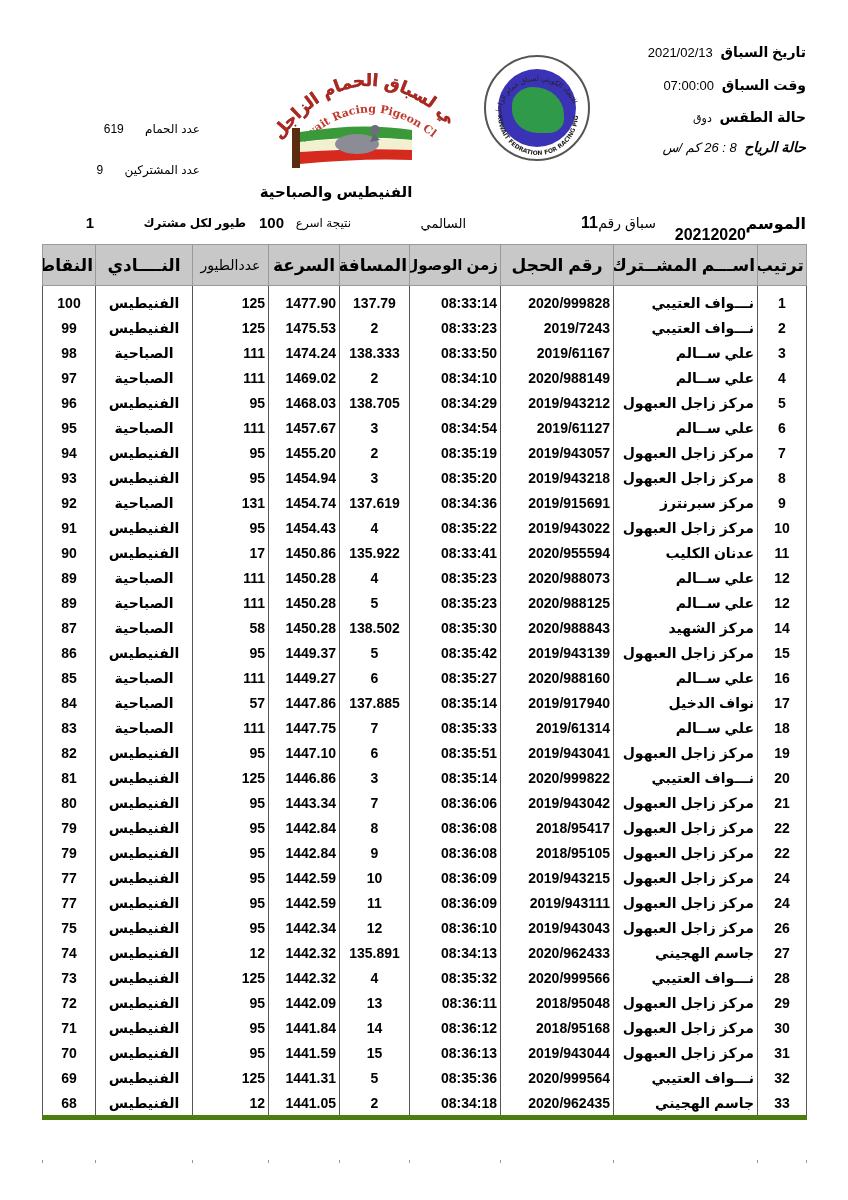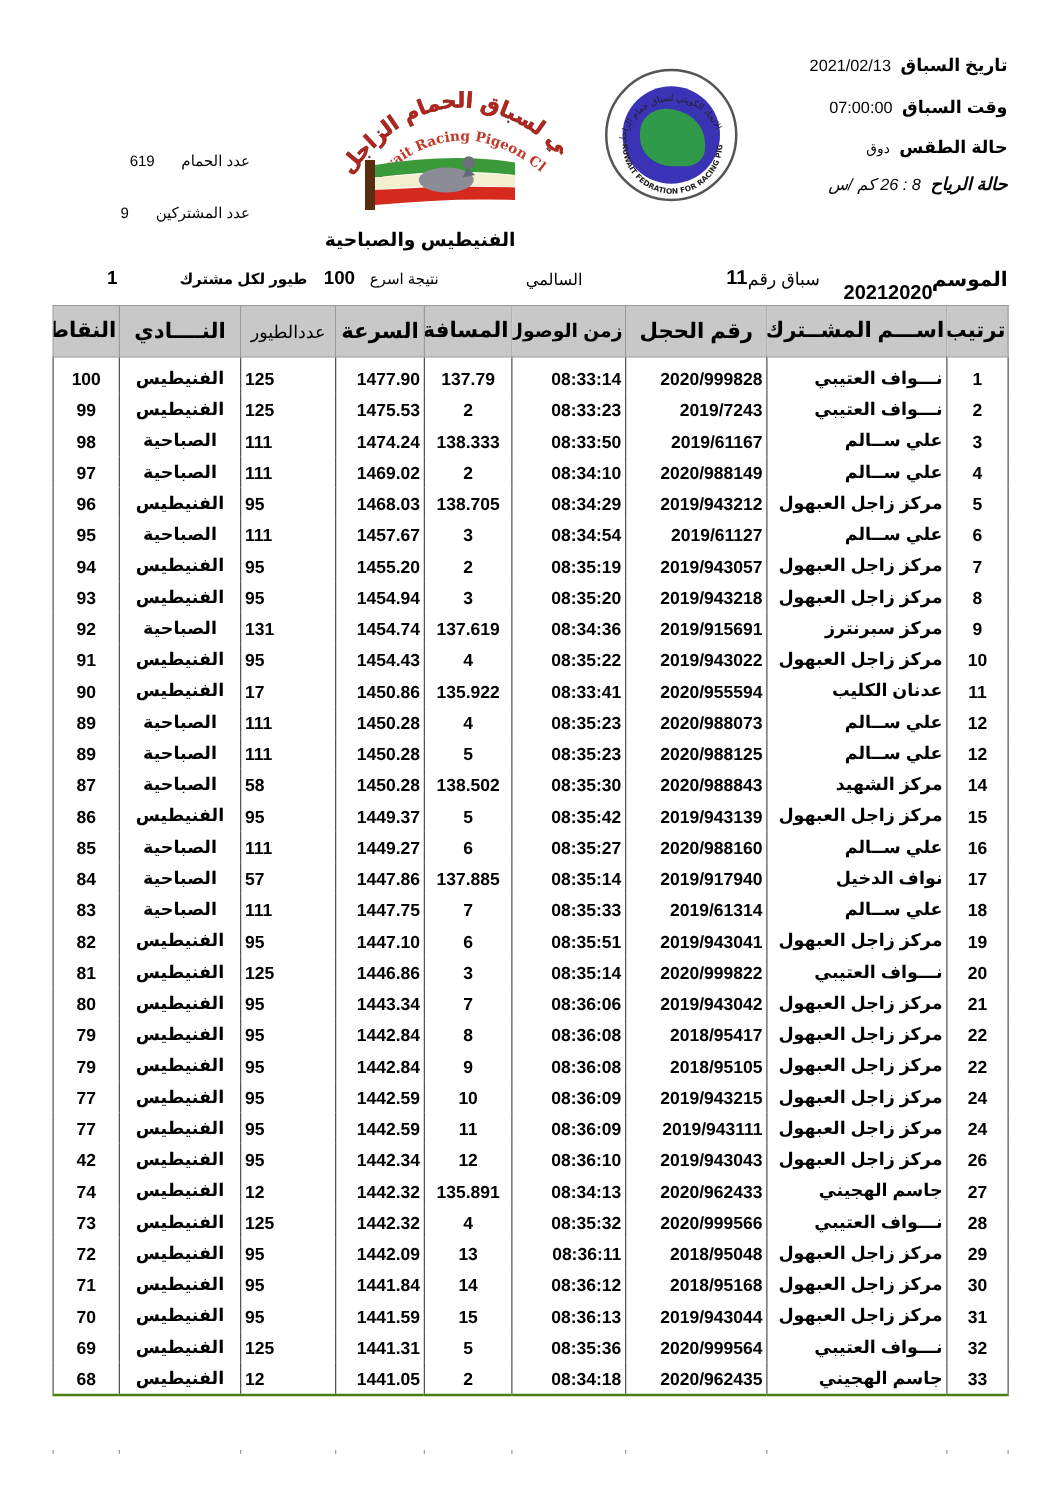--- a/index.html
+++ b/index.html
@@ -10,28 +10,28 @@
   .info-line .small { font-size:11px; }
   .left-info { position:absolute; direction:rtl; font-size:12px; white-space:nowrap; }
   .left-info .val { margin-right:18px; }
   .title { position:absolute; left:0; width:672px; top:183px; text-align:center; font-weight:bold; font-size:15px; direction:rtl; }
   .meta-row { position:absolute; top:214px; left:42px; width:764px; height:24px; direction:rtl; font-weight:bold; }
   .meta-row span { position:absolute; top:0; white-space:nowrap; }
   table.results { position:absolute; left:42px; top:244px; width:764px; border-collapse:collapse; direction:rtl; table-layout:fixed; }
   table.results th { background:#c8c8c8; height:40px; font-size:17px; font-weight:bold; border:1px solid #9a9a9a; padding:0 2px; white-space:nowrap; overflow:hidden; }
   table.results td { height:25px; font-size:14px; font-weight:bold; border-left:1px solid #555; border-right:1px solid #555; padding:0 3px; white-space:nowrap; overflow:hidden; }
   table.results tr.first td { padding-top:4px; }
-  table.results tbody tr:last-child td { border-bottom:2px solid #4d7c0f; }
+  table.results tbody tr:last-child td { border-bottom:5px solid #4d7c0f; }
   td.c-rank { text-align:center; font-size:15px; }
   td.c-name { text-align:right; font-size:12px; }
   td.c-ring { text-align:right; }
   td.c-time { text-align:right; }
   td.c-dist { text-align:center; font-size:13px; }
   td.c-speed { text-align:right; }
-  td.c-birds { text-align:left; font-size:15px; }
+  td.c-birds { text-align:right; font-size:15px; }
   td.c-club { text-align:center; font-size:12px; }
   td.c-points { text-align:center; }
   .ticks { position:absolute; top:1160px; left:0; width:848px; height:4px; }
   .tick { position:absolute; width:1px; height:3px; background:#999; }
   
   .logo-fed { position:absolute; left:484px; top:55px; width:102px; height:102px; border-radius:50%; border:2px solid #555; background:#fff; }
   .logo-fed .inner { position:absolute; left:12px; top:12px; width:78px; height:78px; border-radius:50%; background:#3b33b5; overflow:hidden; }
   .logo-fed .land { position:absolute; left:14px; top:18px; width:52px; height:46px; background:#2f9a4a; border-radius:40% 60% 30% 50%; }
   .logo-club { position:absolute; left:262px; top:52px; width:200px; height:120px; }
 </style>
@@ -414,21 +414,21 @@
       </tr>
       <tr>
         <td class="c-rank">26</td>
         <td class="c-name">مركز زاجل العبهول</td>
         <td class="c-ring">2019/943043</td>
         <td class="c-time">08:36:10</td>
         <td class="c-dist">12</td>
         <td class="c-speed">1442.34</td>
         <td class="c-birds">95</td>
         <td class="c-club">الفنيطيس</td>
-        <td class="c-points">42</td>
+        <td class="c-points">75</td>
       </tr>
       <tr>
         <td class="c-rank">27</td>
         <td class="c-name">جاسم الهجيني</td>
         <td class="c-ring">2020/962433</td>
         <td class="c-time">08:34:13</td>
         <td class="c-dist">135.891</td>
         <td class="c-speed">1442.32</td>
         <td class="c-birds">12</td>
         <td class="c-club">الفنيطيس</td>

